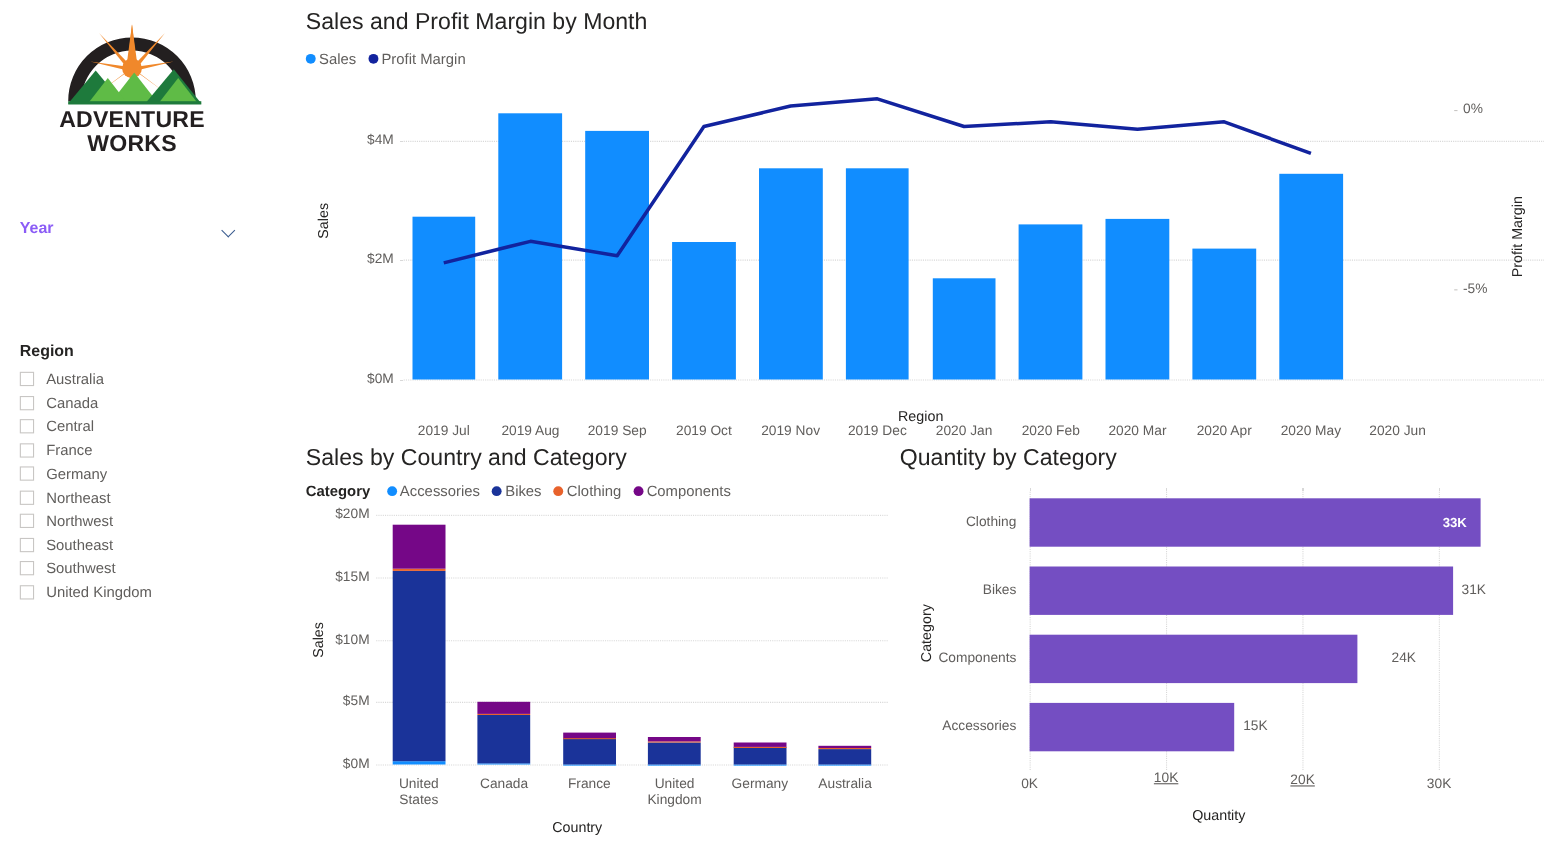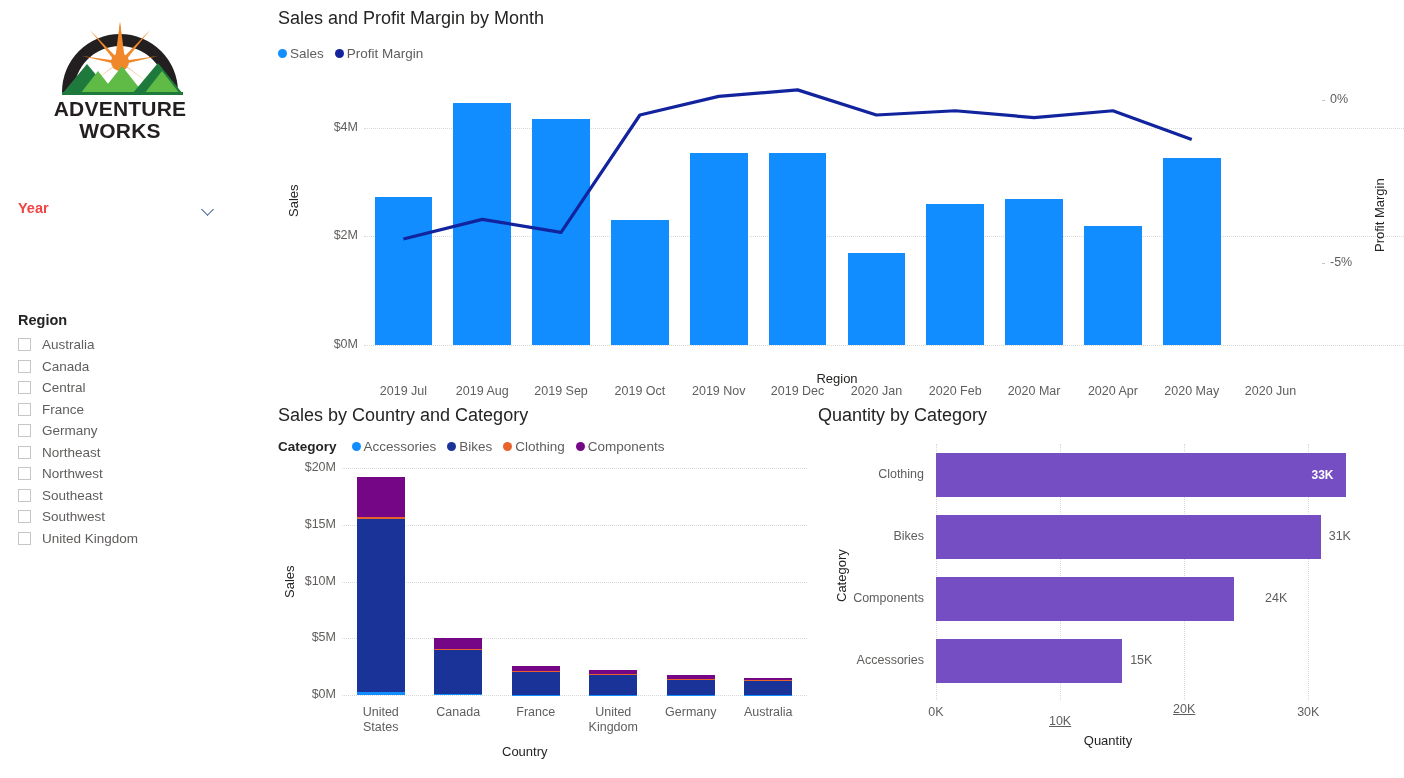--- a/index.html
+++ b/index.html
@@ -15,38 +15,38 @@
   
   .sidebar { position: absolute; left: 0; top: 0; width: 262px; height: 778px; background: #fff; }
   .logo-wrap { position: absolute; left: 40px; top: 8px; width: 160px; height: 140px; }
   .logo-text { position: absolute; left: 0; top: 90px; width: 160px; text-align: center;
     font-weight: bold; color: #231f20; line-height: 1.05; }
   .logo-adv { font-size: 21px; letter-spacing: .2px; }
   .logo-wks { font-size: 21px; letter-spacing: .2px; }
 
   .slicer-year { position: absolute; left: 18px; top: 200px; width: 197px; }
   .slicer-head { display: flex; align-items: center; justify-content: space-between;
-    font-size: 14.5px; font-weight: bold; color: #ef4444; padding-bottom: 8px; }
+    font-size: 14.5px; font-weight: bold; color: #8b5cf6; padding-bottom: 8px; }
   .slicer-box { border: 1px solid #d9d9d9; background: #fff; height: 27px;
     display: flex; align-items: center; justify-content: space-between;
     padding: 0 8px 0 9px; font-size: 13.5px; color: #605e5c; }
   .chev { width: 13px; height: 13px; display: inline-block; position: relative; }
   .chev::before { content: ""; position: absolute; left: 1px; top: 3px; width: 8px; height: 8px;
     border-right: 1.4px solid #3b5c8f; border-bottom: 1.4px solid #3b5c8f;
     transform: rotate(45deg); }
 
   .slicer-region { position: absolute; left: 18px; top: 312px; width: 215px; }
   .region-title { font-size: 14.5px; font-weight: bold; color: #252423; margin-bottom: 6px; }
   .region-item { display: flex; align-items: center; height: 21.5px; cursor: default; }
   .cbox { width: 13px; height: 13px; border: 1px solid #c8c6c4; background: #fff;
     margin-right: 11px; flex: none; }
   .region-label { font-size: 13.5px; color: #605e5c; }
 
   
-  .vis-title { font-size: 18px; color: #252423; font-weight: normal; }
+  .vis-title { font-size: 21px; color: #252423; font-weight: normal; }
   .legend { display: flex; align-items: center; gap: 11px; font-size: 13.5px; color: #605e5c; }
   .legend .lg-item { display: flex; align-items: center; gap: 3px; }
   .dot { width: 9px; height: 9px; border-radius: 50%; display: inline-block; }
   .legend-caption { font-weight: bold; color: #252423; margin-right: 4px; font-size: 13.5px; }
 
   .ax-label { font-size: 13px; color: #252423; }
   .v-rot { transform: rotate(-90deg); transform-origin: left top; white-space: nowrap; }
 
   
   #chart1 { position: absolute; left: 272px; top: 4px; width: 1130px; height: 385px; }
@@ -296,21 +296,21 @@
     <div class="ax-label v-rot" id="c2-ylab">Sales</div>
     <div class="ax-label" id="c2-xlab">Country</div>
   </div>
 
   <div id="chart3">
     <div class="vis-title" id="c3-title">Quantity by Category</div>
     <div class="plot1" id="c3-plot">
         <div class="gv" style="left:124px;top:42px;height:256px;"></div>
         <div class="xtick3" style="left:94px;top:303px;width:60px;">0K</div>
         <div class="gv" style="left:248.0963855421687px;top:42px;height:256px;"></div>
-        <div class="xtick3" style="left:218.0963855421687px;top:312px;width:60px;text-decoration:underline;">10K</div>
+        <div class="xtick3" style="left:218.0963855421687px;top:298px;width:60px;text-decoration:underline;">10K</div>
         <div class="gv" style="left:372.1927710843374px;top:42px;height:256px;"></div>
         <div class="xtick3" style="left:342.1927710843374px;top:300px;width:60px;text-decoration:underline;">20K</div>
         <div class="gv" style="left:496.28915662650604px;top:42px;height:256px;"></div>
         <div class="xtick3" style="left:466.28915662650604px;top:303px;width:60px;">30K</div>
         <div class="bar3" style="left:124px;top:50.68px;width:409.51807228915663px;height:44.64px;"></div>
         <div class="cat3" style="left:2px;top:65px;">Clothing</div>
         <div class="bar3lab-in" style="left:499.51807228915663px;top:66px;">33K</div>
         <div class="bar3" style="left:124px;top:112.68px;width:384.69879518072287px;height:44.64px;"></div>
         <div class="cat3" style="left:2px;top:127px;">Bikes</div>
         <div class="bar3lab-out" style="left:516.6987951807229px;top:127px;">31K</div>

